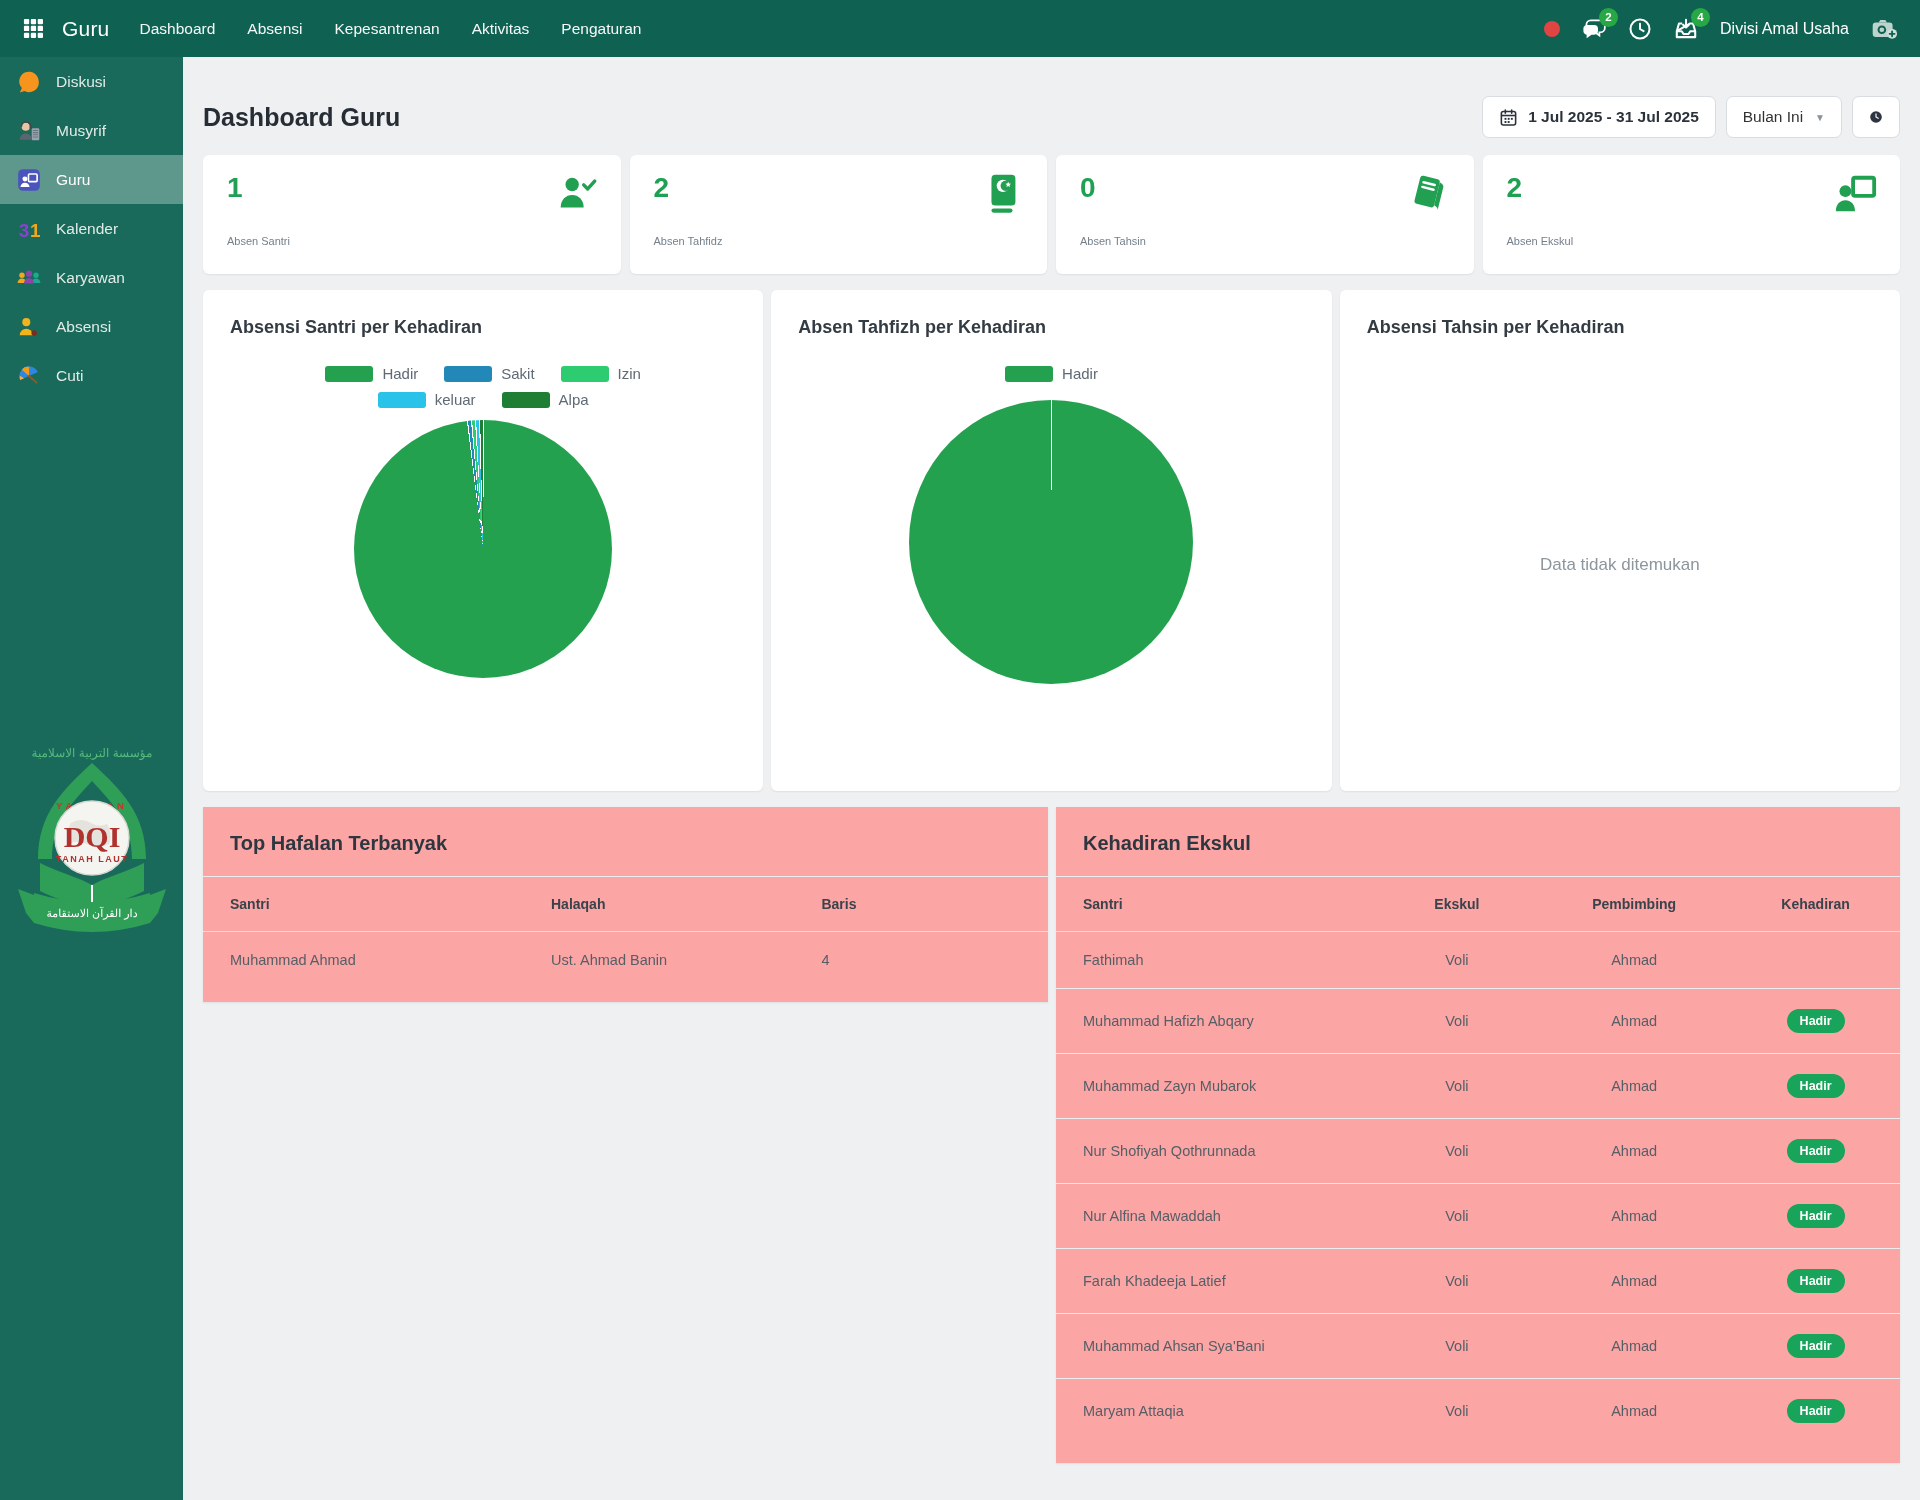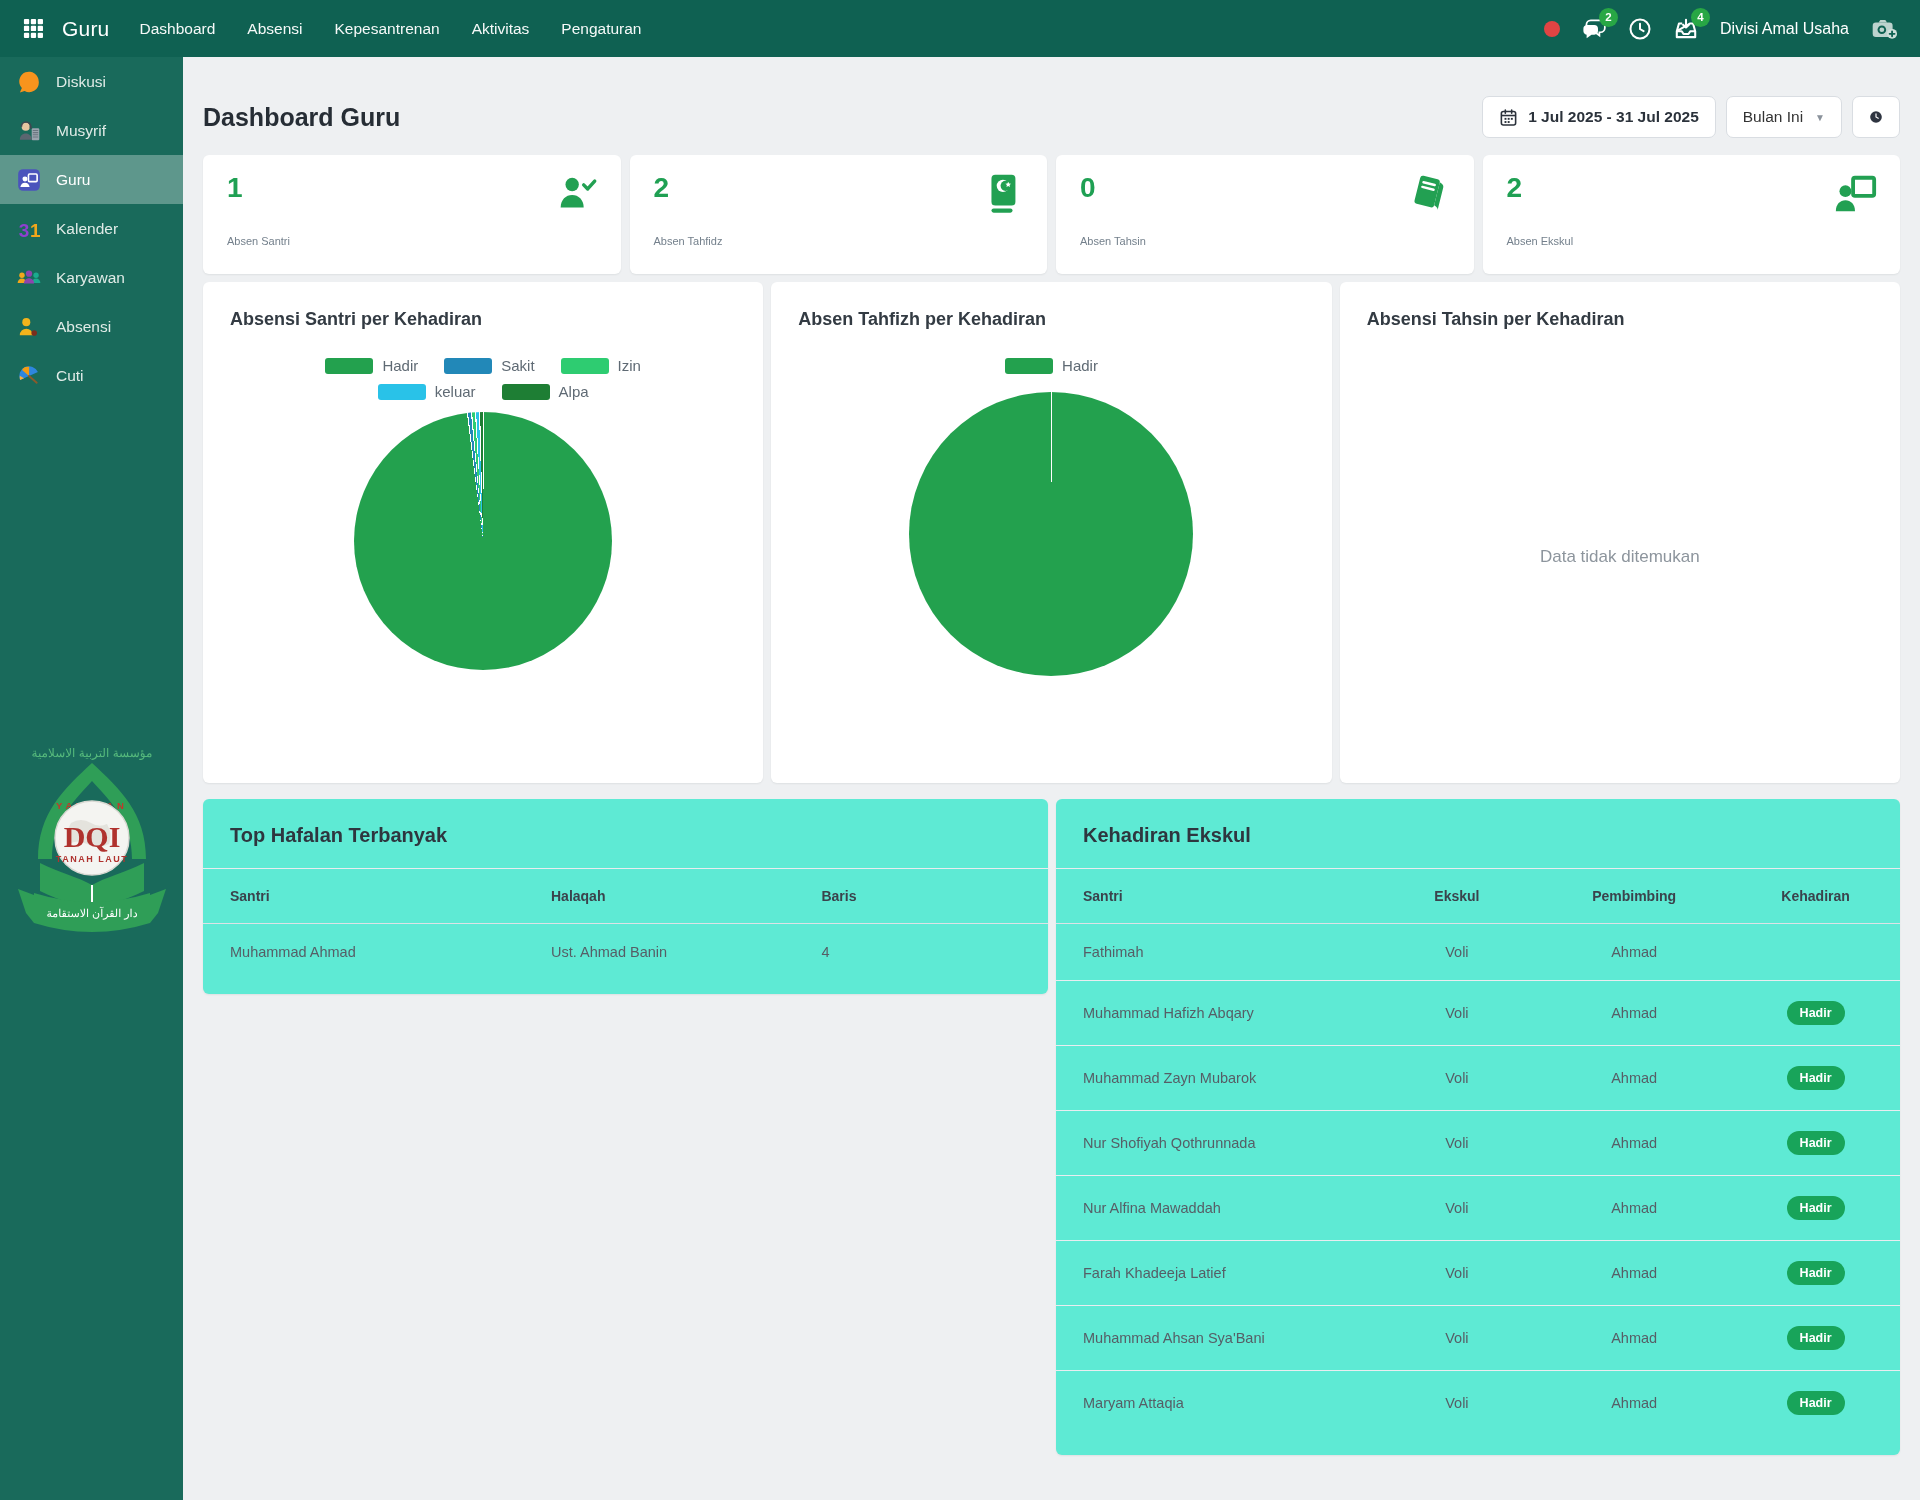--- a/index.html
+++ b/index.html
@@ -47,38 +47,38 @@
 
   
   .stats-row { display:flex; gap:9px; margin-top:17px; }
   .stat-card { flex:1; background:#fff; border-radius:6px; height:119px; padding:18px 24px;
                position:relative; box-shadow:0 1px 2px rgba(20,26,31,.07); }
   .stat-value { color:#1fa053; font-size:28px; font-weight:700; line-height:1.1; }
   .stat-label { margin-top:31px; color:#74808c; font-size:11px; }
   .stat-icon { position:absolute; top:16px; right:22px; }
 
   
-  .charts-row { display:flex; gap:8px; margin-top:8px; }
+  .charts-row { display:flex; gap:8px; margin-top:16px; }
   .chart-card { flex:1; background:#fff; border-radius:6px; height:501px;
                 box-shadow:0 1px 2px rgba(20,26,31,.07); display:flex; flex-direction:column;
                 align-items:center; overflow:hidden; }
   .chart-title { align-self:flex-start; margin:27px 0 0 27px; font-size:18px; font-weight:700; color:#333b43; }
   .legend { margin-top:27px; display:flex; flex-wrap:wrap; justify-content:center;
             column-gap:26px; row-gap:9px; max-width:410px; }
   .legend-item { display:flex; align-items:center; gap:9px; font-size:15px; color:#5f6a74; cursor:pointer; }
   .swatch { width:48px; height:16px; border-radius:3px; }
   .pie { border-radius:50%; }
   .pie-lg { width:258px; height:258px; margin-top:12px; }
   .pie-xl { width:284px; height:284px; margin-top:18px; }
   .chart-empty { flex:1; display:flex; align-items:center; justify-content:center;
                  color:#8d959d; font-size:17px; width:100%; }
 
   
   .tables-row { display:flex; gap:8px; margin-top:16px; align-items:flex-start; }
-  .table-card { background:#5eead4; border-radius:6px; box-shadow:0 1px 2px rgba(20,26,31,.07); }
+  .table-card { background:#fca5a5; border-radius:0; box-shadow:0 1px 2px rgba(20,26,31,.07); }
   .card-hafalan { width:845px; padding-bottom:14px; }
   .card-ekskul { flex:1; min-height:643px; padding-bottom:20px; }
   .card-header { padding:25px 27px 21px 27px; font-size:20px; font-weight:700; color:#2e363f;
                  border-bottom:1px solid #e8ecef; }
   table { width:100%; border-collapse:collapse; }
   th { font-size:14px; font-weight:700; color:#3a434c; padding:19px 10px;
        border-bottom:1px solid #dde2e6; text-align:left;margin-left:8px; }
   td { font-size:14.5px; color:#565e66; padding:20px 10px; border-bottom:1px solid #e9edf0; }
   tr:last-child td { border-bottom:none; }
   #hafalan-table th:nth-child(1), #hafalan-table td.c0 { width:40%; padding-left:27px; }

